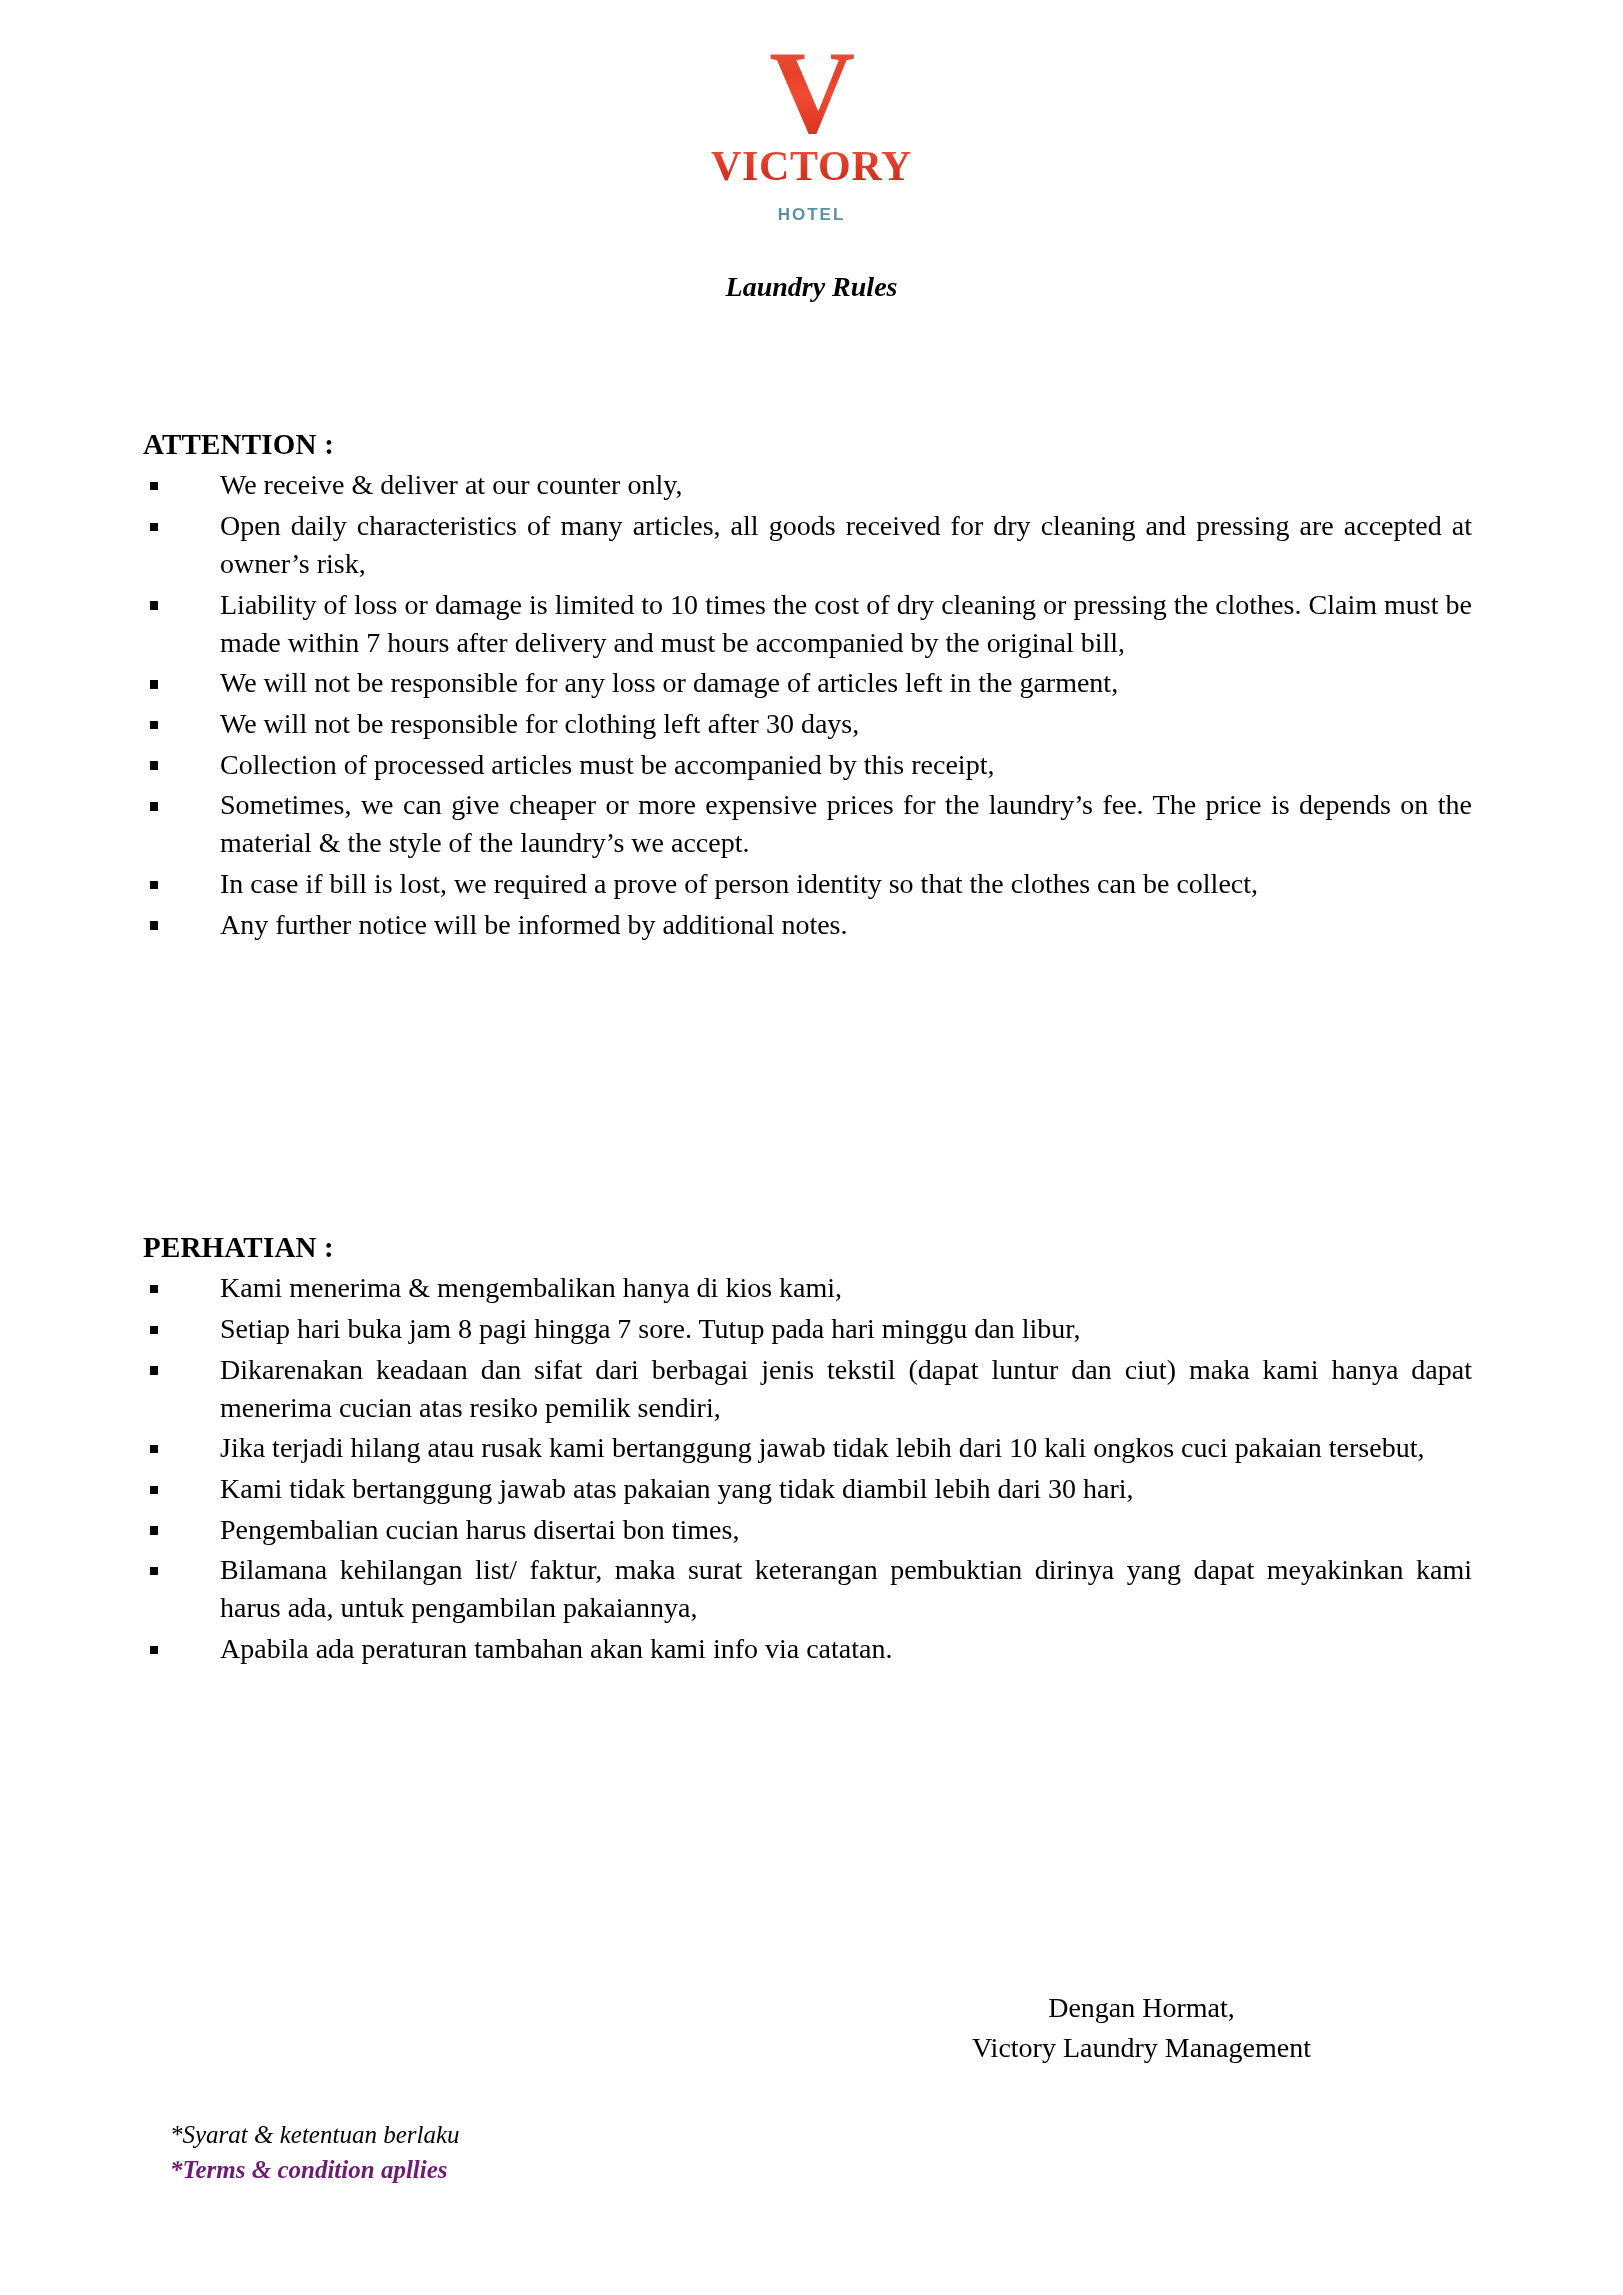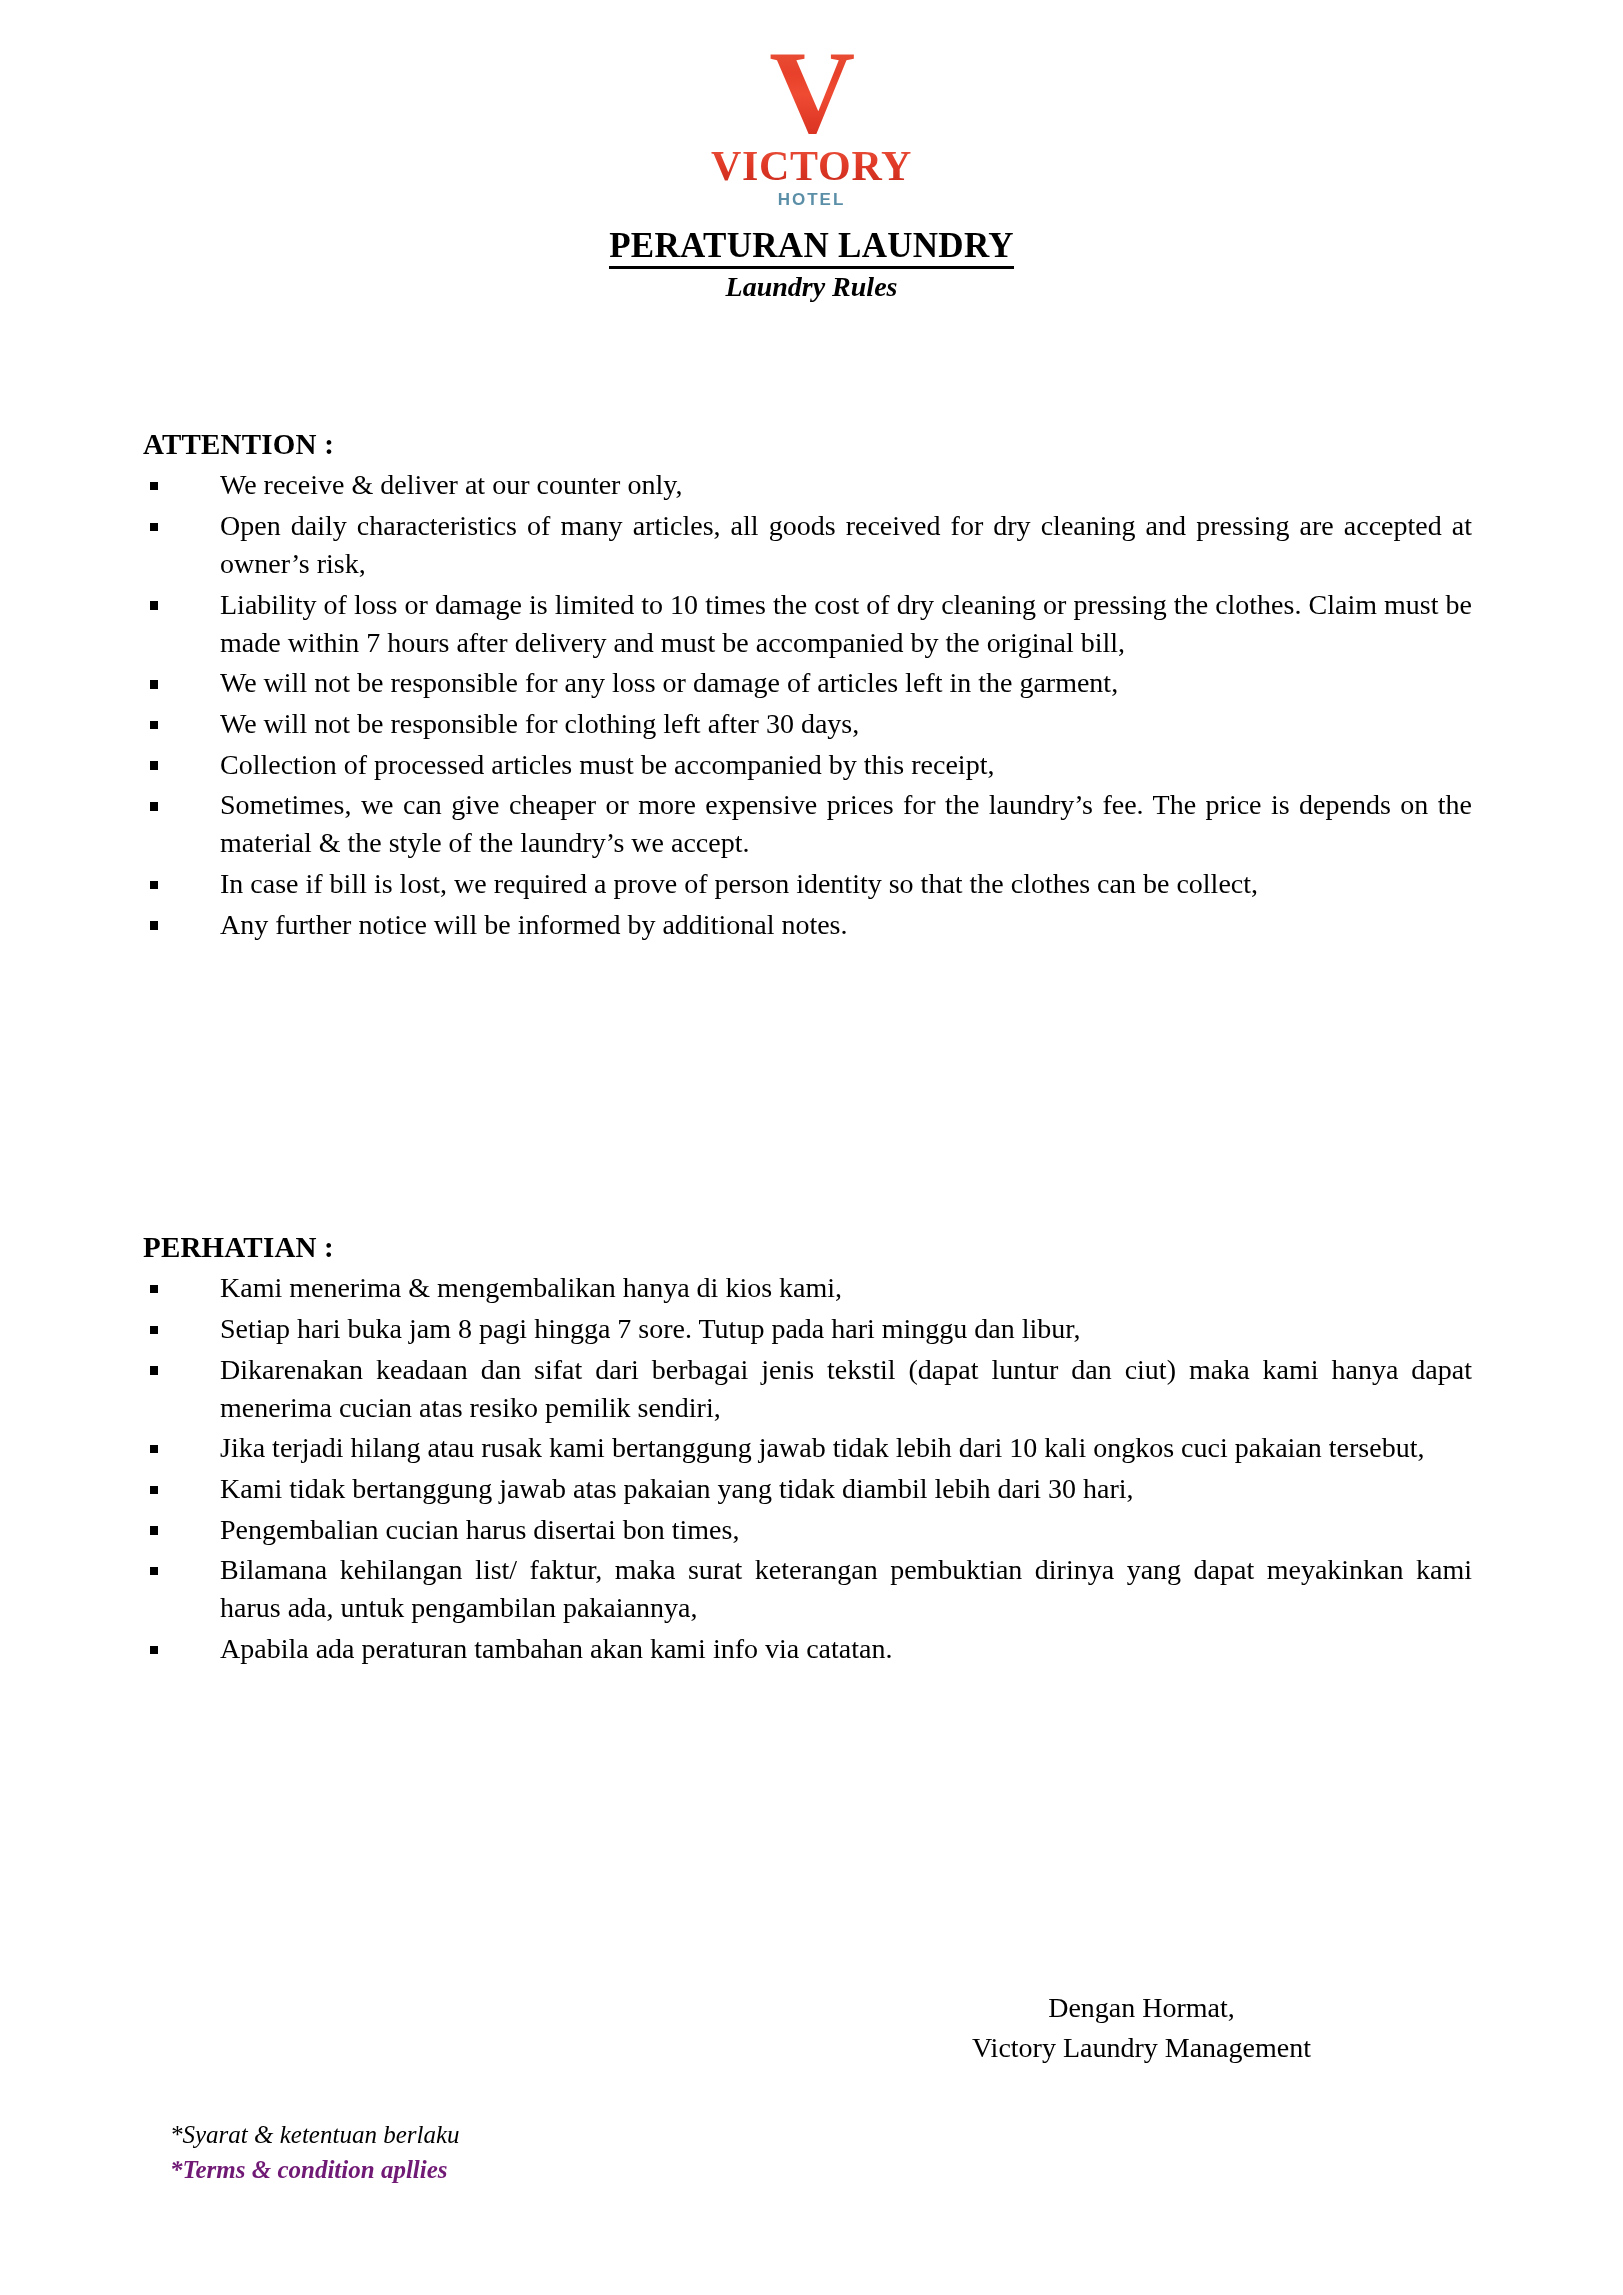--- a/index.html
+++ b/index.html
@@ -53,21 +53,21 @@
     background-clip: text;
     color: transparent;
     -webkit-text-fill-color: transparent;
   }
   .logo-sub {
     font-family: "Liberation Sans", "DejaVu Sans", sans-serif;
     font-size: 17px;
     font-weight: 700;
     letter-spacing: 2px;
     color: #5b8fa8;
-    margin-top: 4px;
+    margin-top: 19px;
     line-height: 1;
     text-align: right;
   }
 
   
   .doc-title {
     position: absolute;
     top: 226px;
     left: 0;
     width: 100%;
@@ -160,23 +160,20 @@
 <body>
 
 <div class="page">
 
   <div class="logo-block">
     <div class="logo-v">V</div>
     <div class="logo-wordmark">VICTORY</div>
     <div class="logo-sub">HOTEL</div>
   </div>
 
-  <div class="doc-title">
-    <span>PERATURAN LAUNDRY</span>
-  </div>
   <div class="doc-subtitle">Laundry Rules</div>
 
   <div class="section" id="attention-section">
     <div class="section-heading">ATTENTION :</div>
     <ul class="rules">
       <li>
           <span class="bullet"></span>
           <span class="txt">We receive &amp; deliver at our counter only,</span>
         </li>
       <li>

